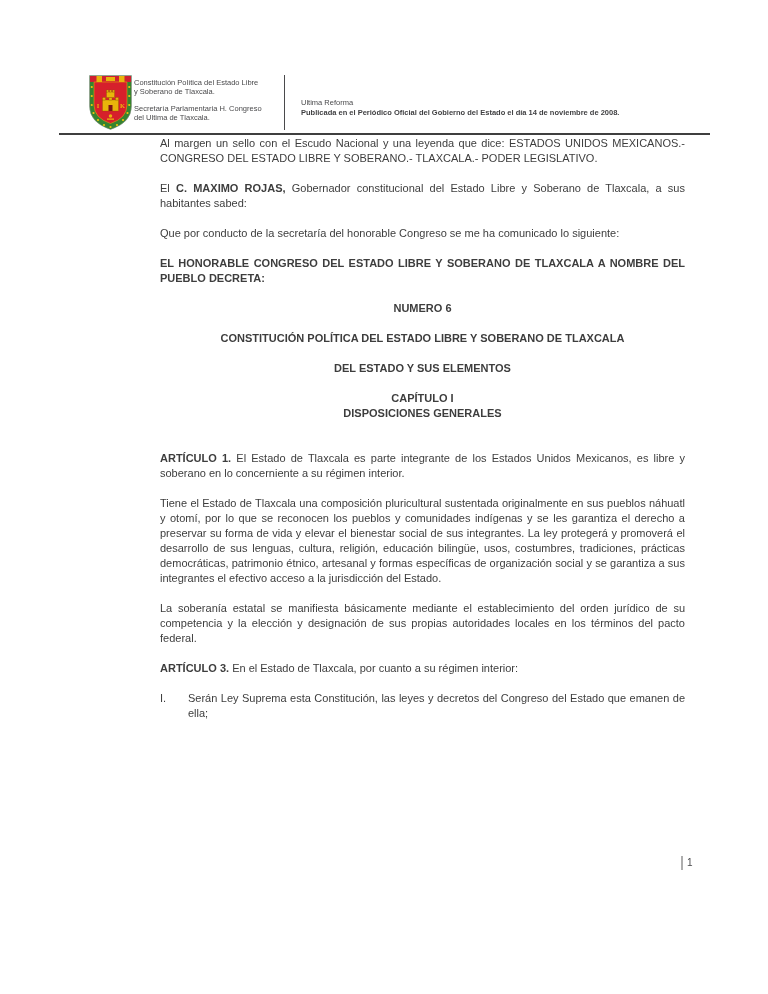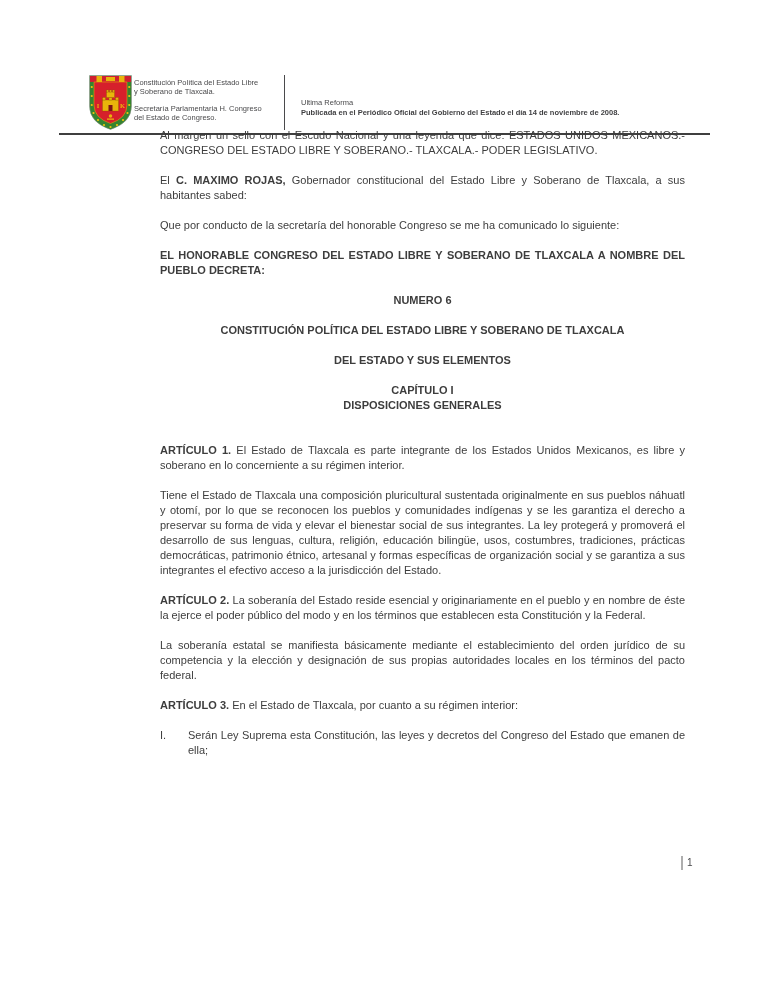--- a/index.html
+++ b/index.html
@@ -11,21 +11,21 @@
   .doc-header { position:absolute; top:74px; left:87px; display:flex; align-items:flex-start; }
   .emblem { width:47px; height:57px; flex:0 0 47px; }
   .emblem svg { width:47px; height:57px; display:block; }
   .org-block { width:136px; font-size:7.5px; line-height:9px; color:#4a4a4c; padding-top:4px; }
   .org-gap { height:8px; }
   .vdivider { width:1px; height:55px; background:#4a4a4c; margin-left:14px; margin-top:1px; }
   .reform-block { margin-left:16px; width:345px; font-size:7.5px; line-height:10px; color:#4a4a4c; padding-top:24px; }
   .reform-detail { font-weight:bold; color:#3f3f41; }
   .header-rule { position:absolute; top:133px; left:59px; width:651px; height:2px; background:#3f3f3f; }
   
-  .doc-body { position:absolute; top:128px; left:160px; width:525px; font-size:11px; line-height:15px; }
+  .doc-body { position:absolute; top:136px; left:160px; width:525px; font-size:11px; line-height:15px; }
   .doc-body p { margin:0 0 15px 0; text-align:justify; }
   .b { font-weight:bold; }
   .center { text-align:center !important; font-weight:bold; }
   .heading-block { margin:0 0 15px 0; text-align:center; font-weight:bold; }
   .heading-block div { text-align:center; }
   .mt-extra { margin-top:30px !important; }
   .fraccion { display:flex; margin:0 0 15px 0; }
   .fraccion .num { flex:0 0 28px; }
   .fraccion .itext { flex:1; text-align:justify; }
   
@@ -88,21 +88,21 @@
           <circle cx="84.5" cy="26" r="2.2"></circle>
         </g>
       </svg>
     </div>
 
     <div class="org-block">
       <div>Constitución Política del Estado Libre</div>
       <div>y Soberano de Tlaxcala.</div>
       <div class="org-gap"></div>
       <div>Secretaría Parlamentaria H. Congreso</div>
-      <div>del Estado de Congreso.</div>
+      <div>del Ultima de Tlaxcala.</div>
     </div>
 
     <div class="vdivider"></div>
 
     <div class="reform-block">
       <div>Ultima Reforma</div>
       <div class="reform-detail">Publicada en el Periódico Oficial del Gobierno del Estado el día  14 de noviembre  de 2008.</div>
     </div>
   </div>
 
@@ -128,21 +128,20 @@
 
     <div class="heading-block">
       <div>CAPÍTULO I</div>
       <div>DISPOSICIONES GENERALES</div>
     </div>
 
     <p class="mt-extra"><span class="b">ARTÍCULO 1.</span> <span>El Estado de Tlaxcala es parte integrante de los Estados Unidos Mexicanos, es libre y soberano en lo concerniente a su régimen interior.</span></p>
 
     <p>Tiene el Estado de Tlaxcala una composición pluricultural sustentada originalmente  en sus pueblos náhuatl y otomí, por lo que se reconocen  los pueblos y comunidades indígenas y se les garantiza el derecho a preservar su forma de vida y elevar el bienestar social de sus integrantes. La ley protegerá y promoverá el desarrollo de sus lenguas, cultura, religión, educación bilingüe, usos, costumbres, tradiciones, prácticas democráticas, patrimonio étnico, artesanal  y formas específicas de organización social y se garantiza a sus integrantes el efectivo acceso a la jurisdicción del Estado.</p>
 
-    <p><span class="b">ARTÍCULO 2.</span> <span>La soberanía del Estado reside esencial y originariamente en el pueblo y en nombre de éste la ejerce el poder público del modo y en los términos que establecen esta Constitución y la Federal.</span></p>
 
     <p>La soberanía estatal se manifiesta básicamente mediante el establecimiento del orden jurídico de su competencia y la elección y designación de sus propias autoridades locales en los términos del pacto federal.</p>
 
     <div class="heading-block">
     </div>
 
     <p><span class="b">ARTÍCULO 3.</span> <span>En el Estado de Tlaxcala, por cuanto a su régimen interior:</span></p>
 
     <div class="fraccion">
       <span class="num">I.</span>

